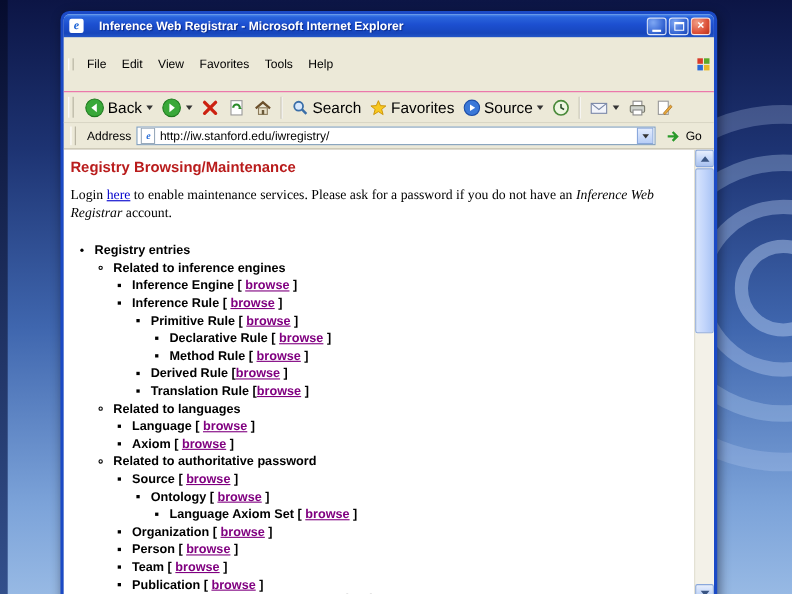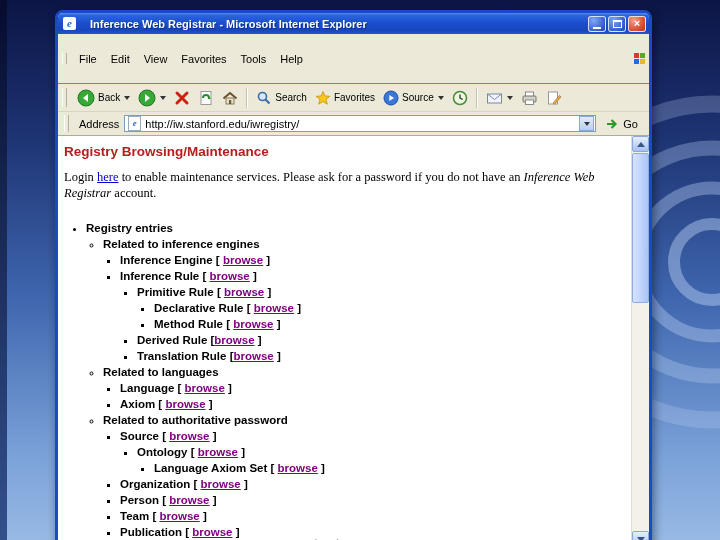--- a/index.html
+++ b/index.html
@@ -33,21 +33,21 @@
   .menubar{height:17px;display:flex;align-items:center;background:#ece9d8;
     border-bottom:1px solid #ec4899;padding:16px 4px;flex:0 0 auto;}
   .menu-item{font-size:11px;color:#000;padding:1px 7px;}
   .win-logo{margin-left:auto;display:grid;grid-template-columns:5px 5px;grid-template-rows:5px 5px;gap:1px;}
   .win-logo i{display:block;}
   .grip{width:3px;height:70%;border-left:1px solid #fff;border-right:1px solid #b4b09e;margin-right:5px;}
 
   .toolbar{height:27px;display:flex;align-items:center;gap:2px;background:#ece9d8;
     border-bottom:1px solid #d8d4c4;padding:0 4px;flex:0 0 auto;}
   .tbtn{display:flex;align-items:center;gap:3px;padding:2px 3px;border-radius:3px;}
-  .tbtn .lbl{font-size:10px;color:#000;}
+  .tbtn .lbl{font-size:14px;color:#000;}
   .caret{width:0;height:0;border-left:3px solid transparent;border-right:3px solid transparent;
     border-top:4px solid #333;margin-left:1px;}
   .tsep{width:1px;height:20px;background:#c6c2b2;border-right:1px solid #fff;margin:0 3px;}
 
   .addressbar{height:23px;display:flex;align-items:center;background:#ece9d8;
     border-bottom:1px solid #b0ab98;padding:0 6px;gap:5px;flex:0 0 auto;}
   .addr-label{font-size:11px;color:#000;}
   .addr-field{flex:1;height:17px;background:#fff;border:1px solid #7f9db9;
     display:flex;align-items:center;gap:4px;padding:0 1px 0 3px;box-sizing:border-box;}
   .page-icon{width:11px;height:13px;background:#fff;border:1px solid #9ab;color:#2a6fd8;

